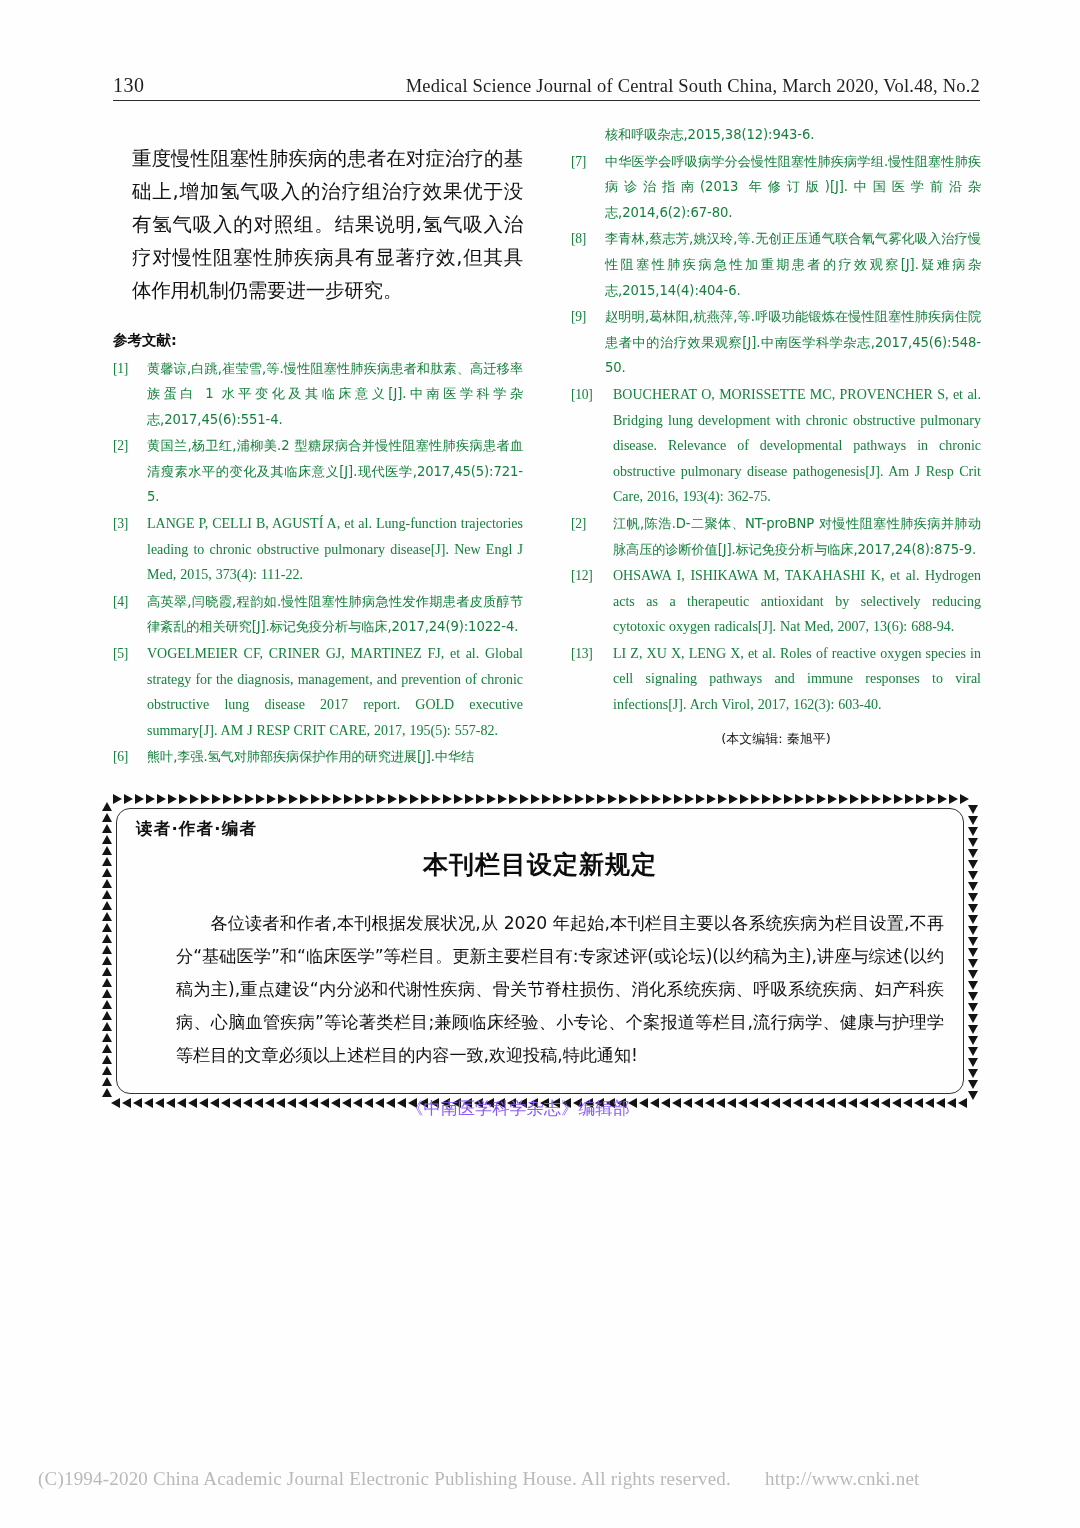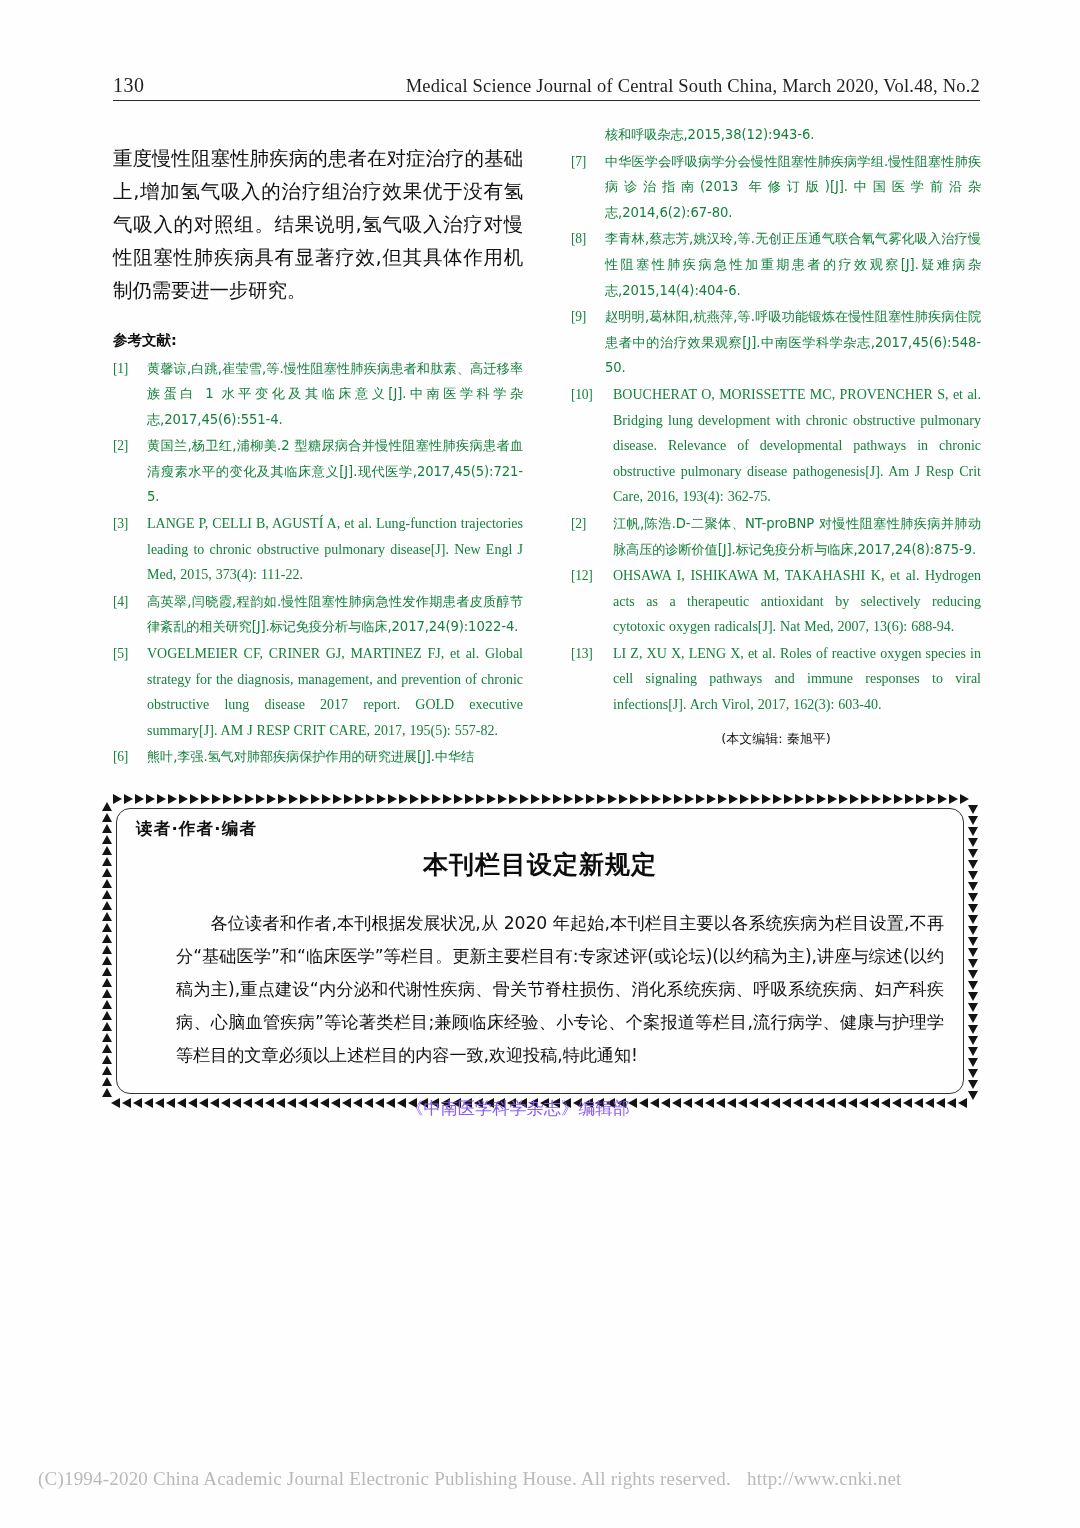--- a/index.html
+++ b/index.html
@@ -60,20 +60,21 @@
   }
 
   .concl {
     font-family: "DejaVu Sans", sans-serif;
     font-size: 19.5px;
     line-height: 33px;
     text-align: justify;
     text-justify: inter-ideograph;
     color: #111;
     letter-spacing: -0.2px;
+    margin-left: 19px;
   }
 
   .refs-heading {
     font-family: "DejaVu Sans", sans-serif;
     font-weight: bold;
     font-size: 14.5px;
     margin-top: 24px;
     margin-bottom: 6px;
     color: #111;
   }
@@ -191,21 +192,21 @@
   .footer {
     position: absolute;
     left: 38px;
     top: 1468px;
     font-family: "Liberation Serif", serif;
     font-size: 19px;
     color: #b9b9b9;
     letter-spacing: .2px;
     white-space: nowrap;
   }
-  .footer .url { margin-left: 16px; }
+  .footer .url { margin-left: 34px; }
 </style>
 </head>
 <body>
 
 <div class="page">
 
   <div class="header">
     <span class="folio">130</span>
     <span class="running-title">Medical Science Journal of Central South China, March 2020, Vol.48, No.2</span>
   </div>

